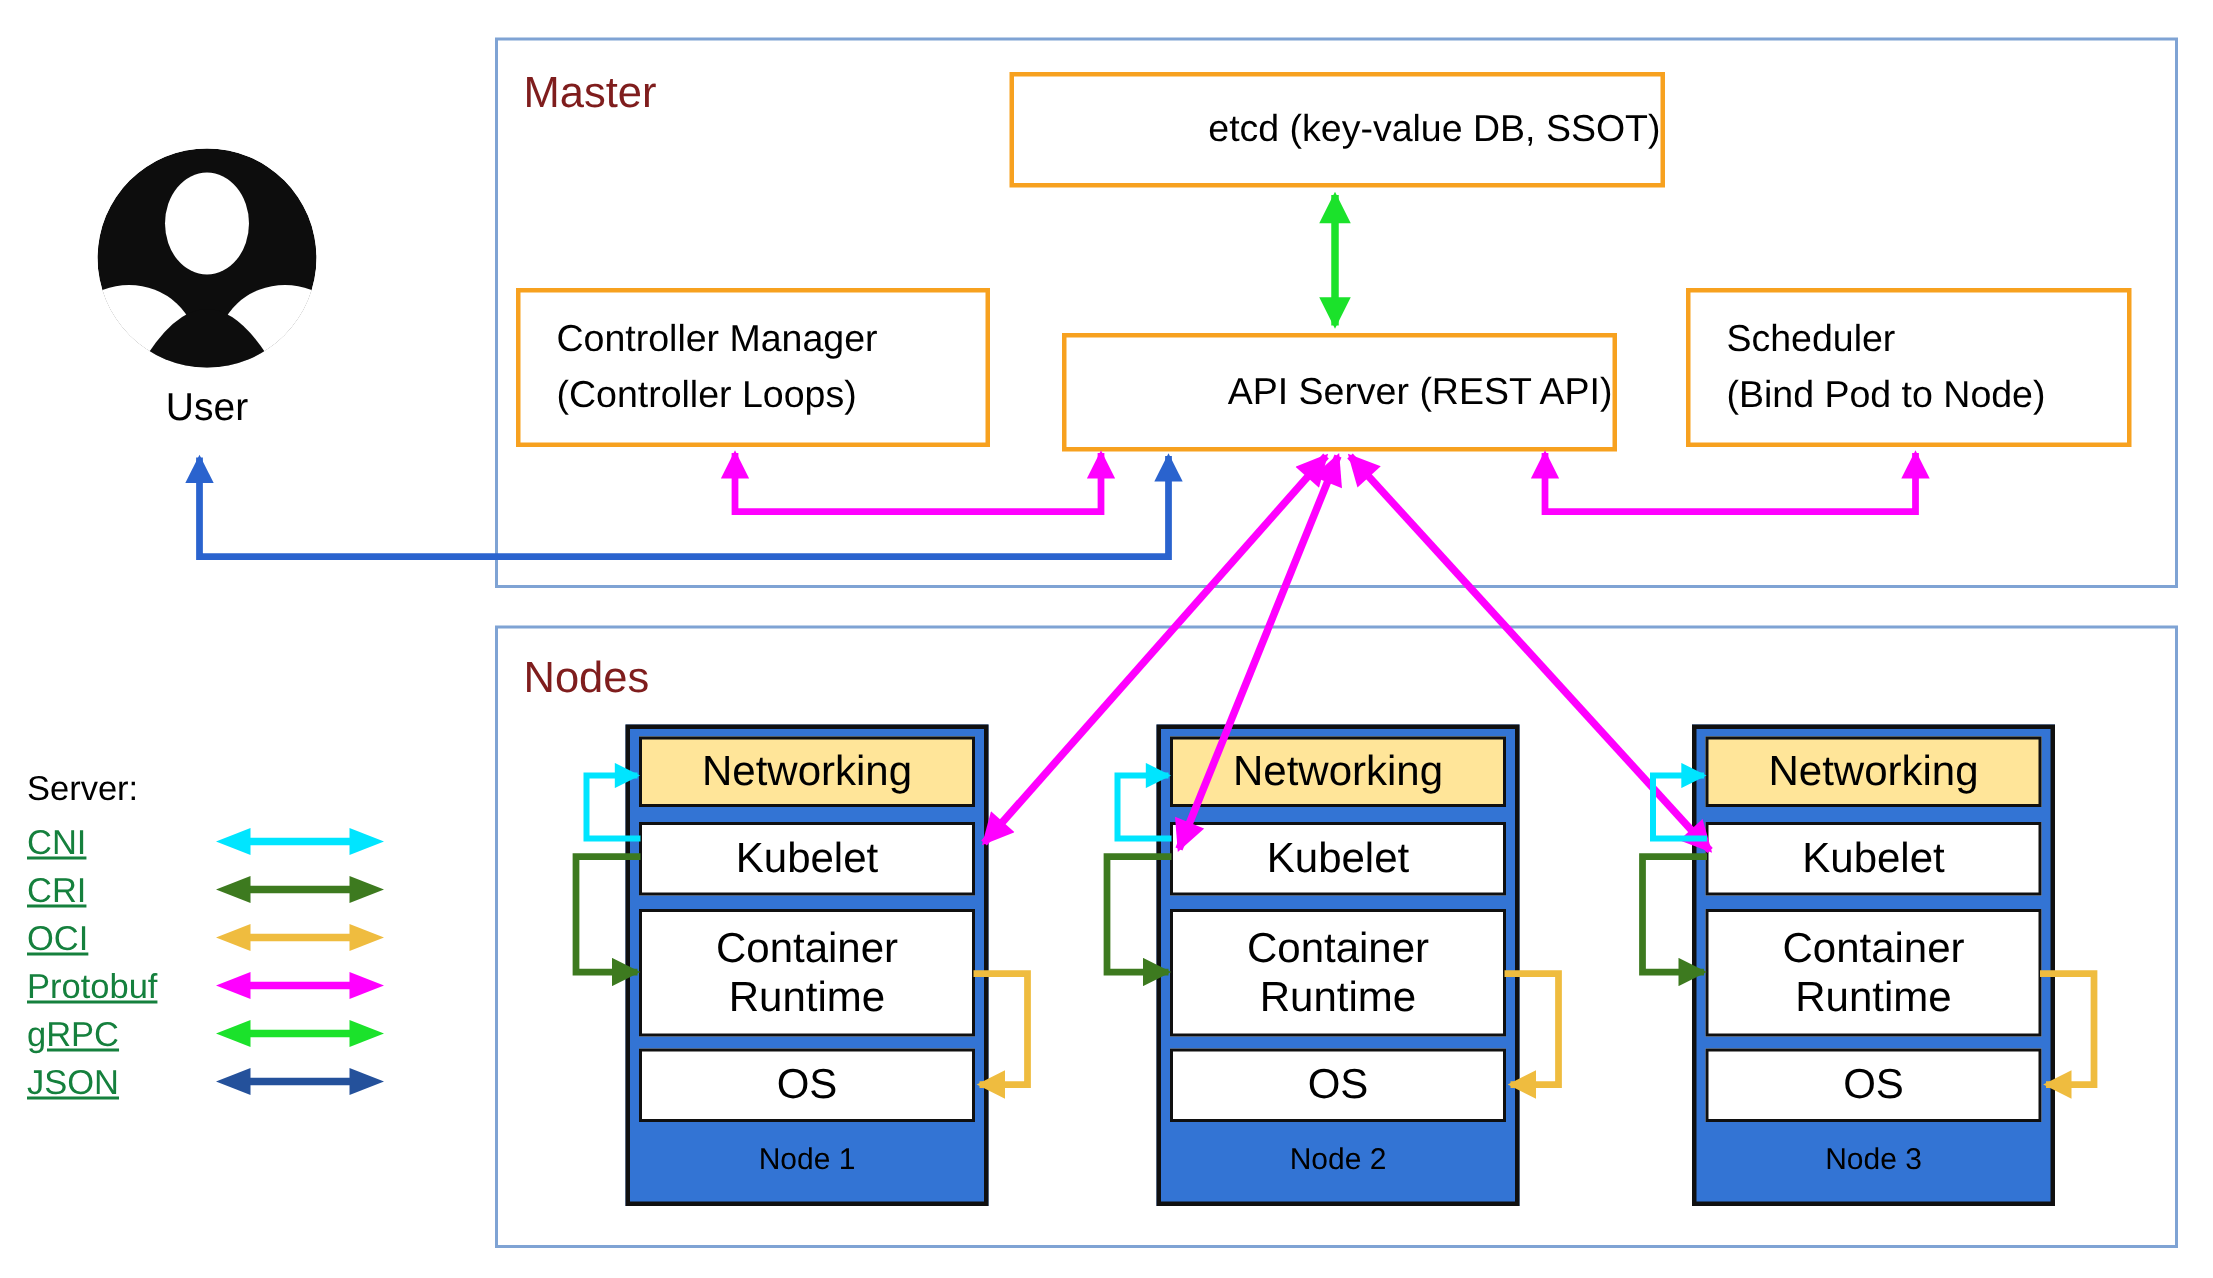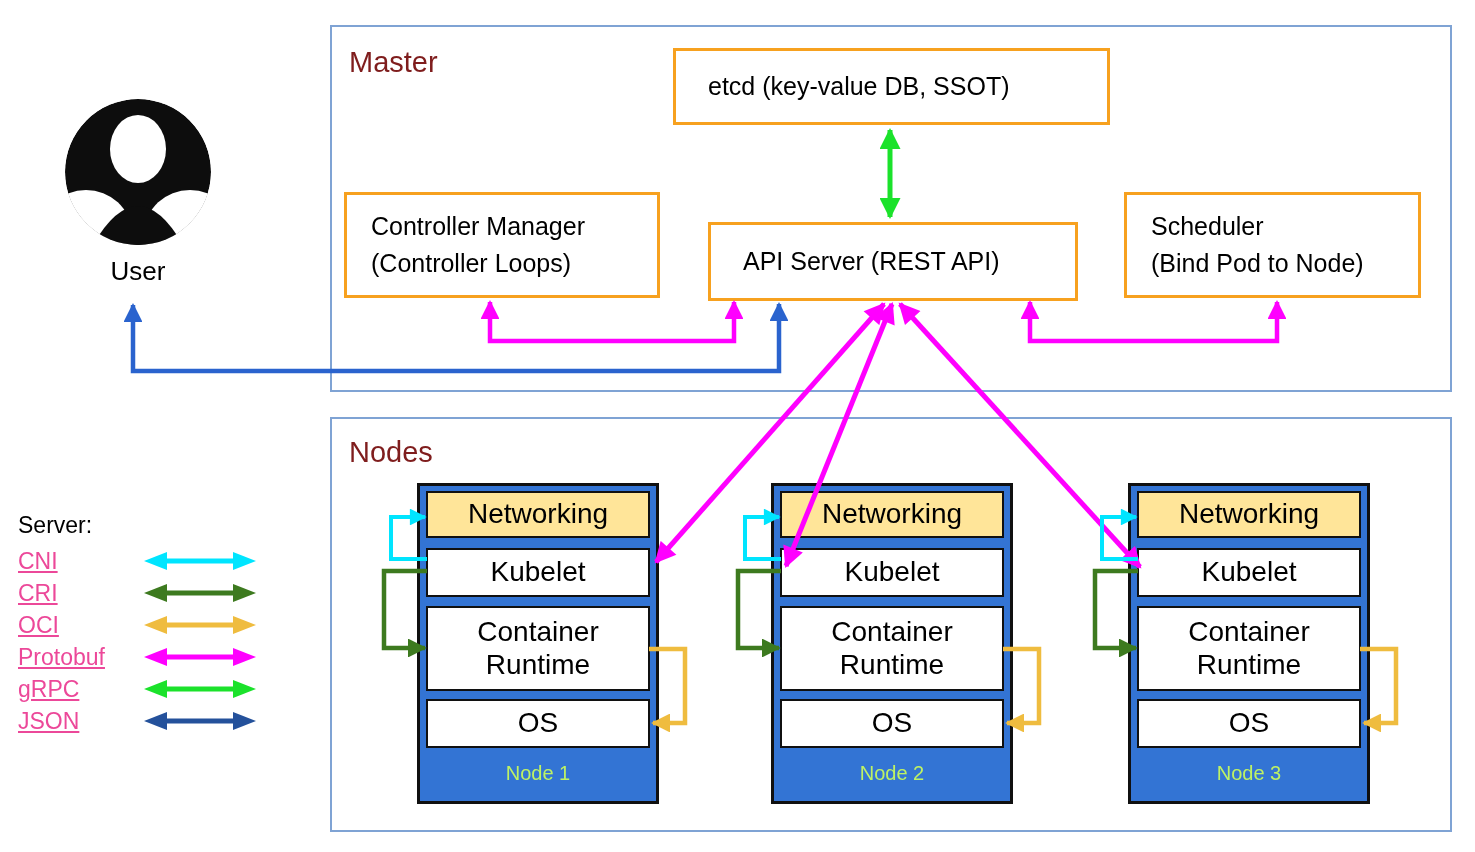--- a/index.html
+++ b/index.html
@@ -3,35 +3,35 @@
 <meta charset="utf-8">
 <style>
   html,body{margin:0;padding:0;background:#fff;font-family:"Liberation Sans",sans-serif;color:#000;}
   .canvas{position:relative;width:1475px;height:852px;background:#fff;overflow:hidden;}
 
   .section{position:absolute;border:2px solid #7FA3D4;background:#fff;}
   .sec-label{position:absolute;font-size:29px;color:#7f1d1d;}
 
   .obox{position:absolute;border:3px solid #F7A11F;background:#fff;box-sizing:border-box;
         display:flex;flex-direction:column;justify-content:center;font-size:25px;line-height:1.48;}
-  .obox.center{align-items:flex-start;text-align:center;padding-left:32px;}
+  .obox.center{align-items:flex-end;text-align:center;padding-left:32px;}
   .obox.leftpad{padding-left:24px;}
 
   .node{position:absolute;width:242px;height:321px;background:#3374D4;border:3px solid #101010;box-sizing:border-box;}
   .layer{position:absolute;left:6px;width:224px;background:#fff;border:2.5px solid #101010;box-sizing:border-box;
          display:flex;align-items:center;justify-content:center;text-align:center;font-size:28px;line-height:1.15;}
   .layer.networking{background:#FFE599;}
   .layer.cr{padding:0 28px;}
   .node-name{position:absolute;left:0;right:0;bottom:10px;height:36px;display:flex;align-items:center;justify-content:center;
-             color:#bef264;font-size:20px;}
+             color:#000000;font-size:20px;}
 
   .legend{position:absolute;left:18px;top:512px;}
   .legend-title{font-size:23px;margin-bottom:6px;}
   .legend-row{display:flex;align-items:center;height:32px;}
-  .legend-link{width:124px;font-size:23px;color:#ec4899;text-decoration:underline;cursor:pointer;}
+  .legend-link{width:124px;font-size:23px;color:#15803d;text-decoration:underline;cursor:pointer;}
   .leg-arrow{width:116px;height:22px;display:block;}
 
   .user-label{position:absolute;left:78px;top:256px;width:120px;text-align:center;font-size:26px;}
 
   svg.overlay{position:absolute;left:0;top:0;width:1475px;height:852px;pointer-events:none;}
 </style>
 </head>
 <body>
 
 <div class="canvas">

